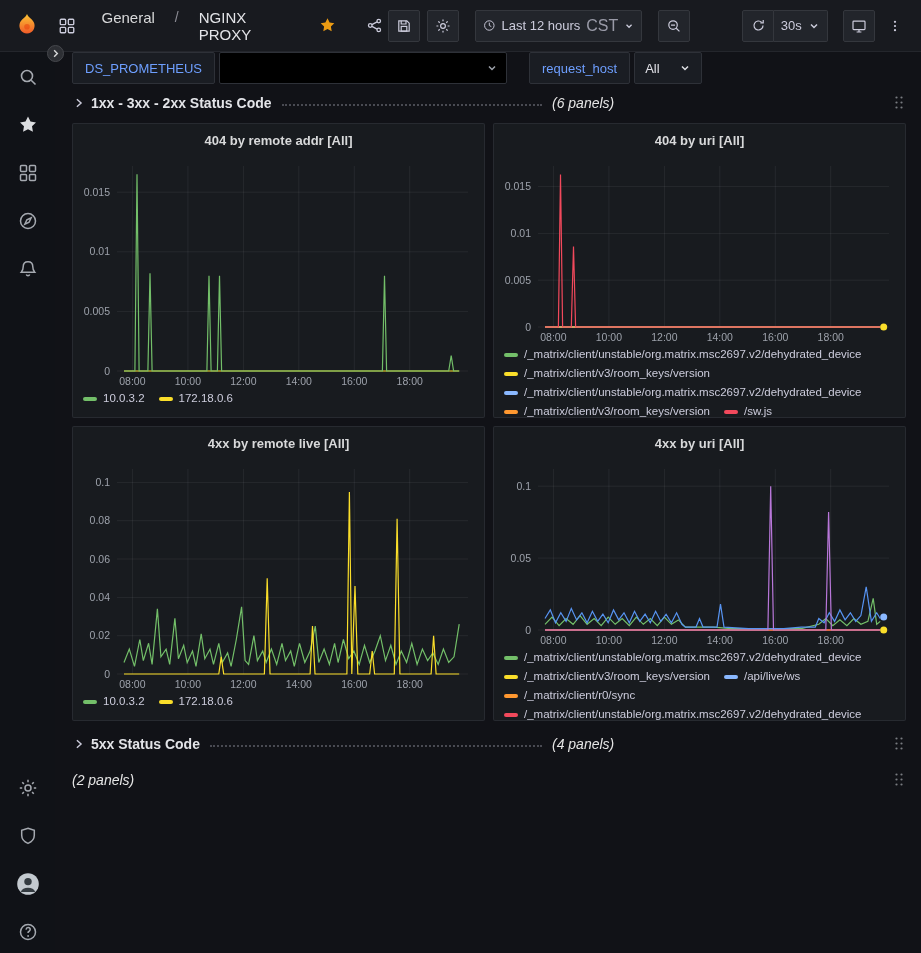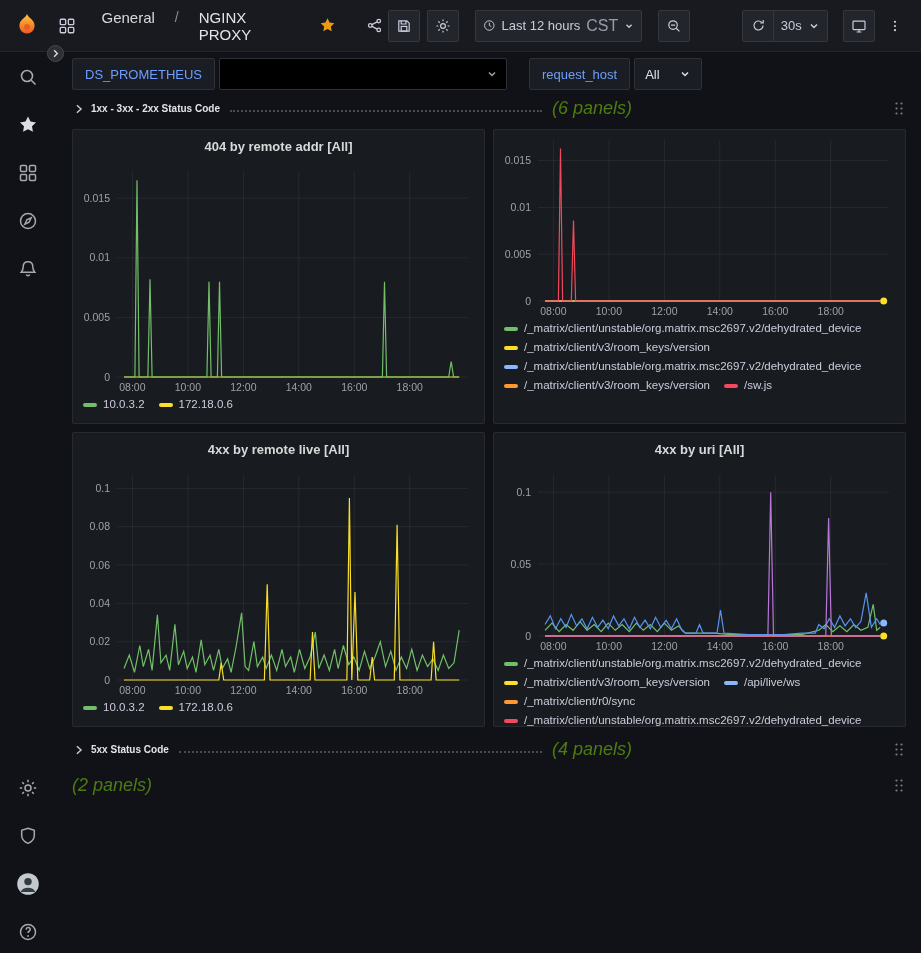--- a/index.html
+++ b/index.html
@@ -55,21 +55,21 @@
     display: flex; align-items: center; justify-content: center; color: #d8d9da; cursor: pointer;
   }
 
   
   .main {
     position: absolute; left: 55px; top: 52px; right: 0; bottom: 0;
     background: #111217; padding: 4px 15px 0 17px; overflow: hidden;
   }
 
   
-  .varrow { display: flex; align-items: center; height: 24px; margin-top: 6px; }
+  .varrow { display: flex; align-items: center; height: 24px; margin-top: 0; }
   .vlabel {
     height: 32px; display: flex; align-items: center; padding: 0 12px;
     background: #1a1d23; border: 1px solid #2e3138; border-radius: 2px;
     color: #6e9fff; font-size: 13px; font-weight: 500; cursor: pointer; white-space: nowrap;
   }
   .vvalue {
     width: 288px; height: 32px; margin-left: 4px;
     background: #000; border: 1px solid #2e3138; border-radius: 2px;
     display: flex; align-items: center; justify-content: flex-end; padding: 0 8px;
     color: #9da2ab; cursor: pointer;
@@ -78,23 +78,23 @@
   .vall {
     height: 32px; padding: 0 10px; display: flex; align-items: center; gap: 19px;
     background: #1a1d23; border: 1px solid #2e3138; border-radius: 2px;
     color: #e0e0e6; font-size: 13px; cursor: pointer;
   }
 
   
   .rowhdr { height: 27px; display: flex; align-items: center; margin-top: 9px; cursor: pointer; }
   .rowlead { display: flex; align-items: center; width: 480px; min-width: 0; }
   .chev { color: #ccccdc; margin-right: 5px; display: flex; }
-  .rtitle { font-size: 10px; font-weight: 700; color: #e3e4e8; white-space: nowrap; }
+  .rtitle { font-size: 14px; font-weight: 700; color: #e3e4e8; white-space: nowrap; }
   .dots { flex: 1; height: 0; border-bottom: 2px dotted rgba(204,204,220,0.3); margin: 0 10px; align-self: center; transform: translateY(2px); }
-  .rcount { font-size: 18px; font-style: italic; color: #4d7c0f; white-space: nowrap; }
+  .rcount { font-size: 14px; font-style: italic; color: #e5e5e5; white-space: nowrap; }
   .handle { margin-left: auto; margin-right: 2px; cursor: grab; display: flex; }
 
   
   .grid { display: grid; grid-template-columns: 1fr 1fr; gap: 8px; margin-top: 7px; }
   .panel {
     background: #181b1f; border: 1px solid rgba(204,204,220,0.09); border-radius: 2px;
     height: 295px; overflow: hidden; display: flex; flex-direction: column;
   }
   .panel-title {
     height: 32px; flex: none; display: flex; align-items: center; justify-content: center;
@@ -367,20 +367,21 @@
             <span>10.0.3.2</span>
           </span>
           <span class="li">
             <span class="lm" style="background:#fade2a"></span>
             <span>172.18.0.6</span>
           </span>
         </div>
     </section>
 
     <section class="panel">
+      <div class="panel-title">404 by uri [All]</div>
       <div class="chart short">
           <svg width="399" height="188">
             <line x1="53.4" y1="10" x2="53.4" y2="171" stroke="rgba(204,204,220,0.08)"></line>
             <line x1="108.9" y1="10" x2="108.9" y2="171" stroke="rgba(204,204,220,0.08)"></line>
             <line x1="164.4" y1="10" x2="164.4" y2="171" stroke="rgba(204,204,220,0.08)"></line>
             <line x1="219.8" y1="10" x2="219.8" y2="171" stroke="rgba(204,204,220,0.08)"></line>
             <line x1="275.3" y1="10" x2="275.3" y2="171" stroke="rgba(204,204,220,0.08)"></line>
             <line x1="330.7" y1="10" x2="330.7" y2="171" stroke="rgba(204,204,220,0.08)"></line>
             <line x1="38" y1="171" x2="389" y2="171" stroke="rgba(204,204,220,0.08)"></line>
             <text class="tick" x="31" y="174.5" text-anchor="end">0</text>

